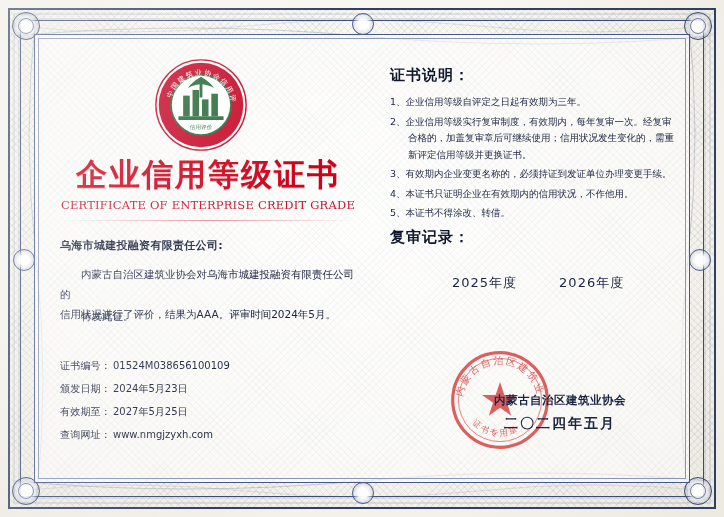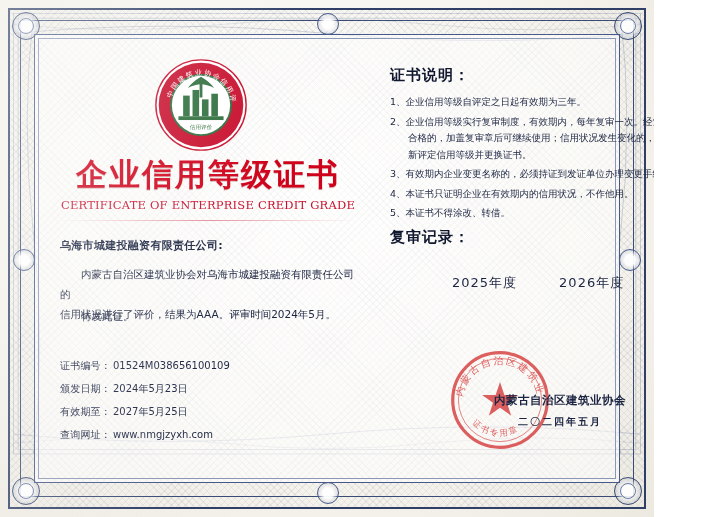--- a/index.html
+++ b/index.html
@@ -9,21 +9,21 @@
   }
   body {
     width: 724px;
     height: 517px;
     overflow: hidden;
     font-family: "DejaVu Sans", "Liberation Sans", sans-serif;
   }
 
   #certificate {
     position: relative;
-    width: 654px;
+    width: 724px;
     height: 517px;
     background:
       radial-gradient(ellipse at 50% 40%, #fefefc 0%, #f7f5ef 55%, #ece9e0 100%);
     overflow: hidden;
   }
 
   
   .border-outer {
     position: absolute;
     left: 8px; top: 8px; right: 8px; bottom: 8px;
@@ -244,21 +244,21 @@
     font-weight: bold;
     color: #1b2440;
     letter-spacing: 0.5px;
     z-index: 4;
   }
   .issuer-date {
     position: absolute;
     left: 470px; top: 415px;
     width: 180px;
     text-align: center;
-    font-size: 10px;
+    font-size: 14px;
     font-weight: bold;
     color: #1b2440;
     letter-spacing: 2px;
     z-index: 4;
   }
 
   .paper-sheen {
     position: absolute;
     left: 0; top: 0; right: 0; bottom: 0;
     background: linear-gradient(105deg, rgba(255,255,255,0.35) 0%, rgba(255,255,255,0) 40%);

